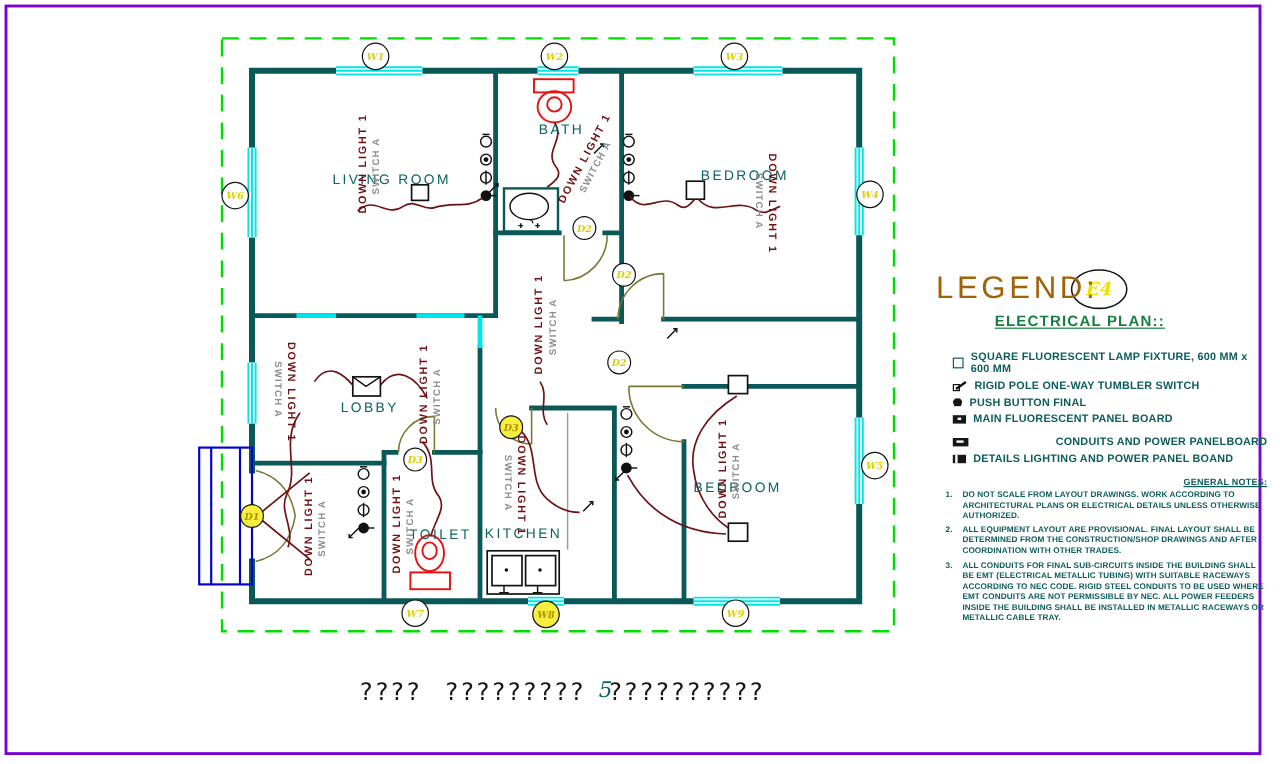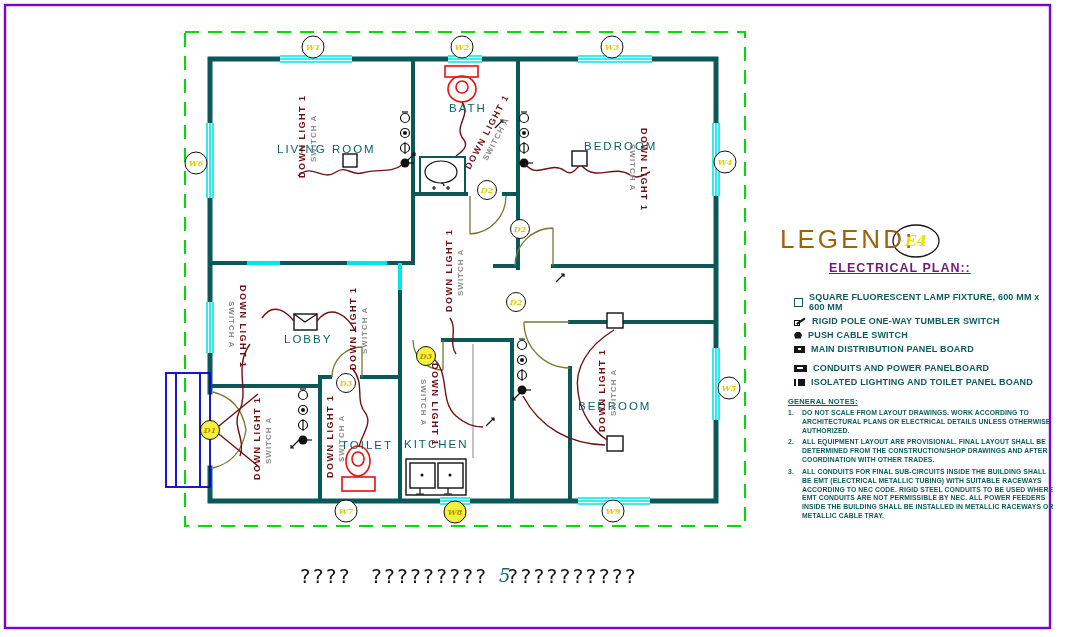--- a/index.html
+++ b/index.html
@@ -26,45 +26,45 @@
   .tagc.filled + .tagt, .tagt.dk{fill:#b09000;}
   .roomt{fill:#0c6363;font:11.5px "Liberation Sans",sans-serif;letter-spacing:2px;}
   .dl{fill:#6e0f12;font:bold 9px "Liberation Sans",sans-serif;letter-spacing:1.5px;}
   .sw{fill:#8c8c8c;font:bold 8px "Liberation Sans",sans-serif;letter-spacing:1px;}
   .e4t{fill:#f0e000;font:italic bold 15px "DejaVu Serif",serif;text-anchor:middle;}
   
   #legend{position:absolute;left:780px;top:224px;width:276px;color:#0c5c5c;}
   #legend .title-row{display:flex;align-items:flex-start;}
   #legend h1{margin:0;font:400 26px "Liberation Sans",sans-serif;letter-spacing:3px;color:#a16207;}
   #legend h2{margin:6px 0 8px 16px;font:bold 12.5px "Liberation Sans",sans-serif;letter-spacing:1px;
-             text-decoration:underline;color:#701a75;display:inline-block;padding-left:33px;}
+             text-decoration:underline;color:#15803d;display:inline-block;padding-left:33px;}
   .li-row{display:flex;align-items:center;margin:0 0 4px 14px;font:bold 9px "Liberation Sans",sans-serif;
           letter-spacing:.2px;color:#0c5c5c;}
   .li-row .ic{flex:0 0 auto;margin-right:6px;position:relative;}
-  .gap-before{margin-top:9px;}
+  .gap-before{margin-top:9px;justify-content:space-between;}
   
   .ic-compact{width:22px;height:8px;margin-right:-4px;}
   .ic-compact .b1{position:absolute;left:0;top:0;width:15px;height:4px;background:#161616;}
   .ic-compact .b2{position:absolute;left:4px;top:3px;width:17px;height:5px;background:#7a1114;}
   .ic-square{width:7px;height:7px;border:1.4px solid #0c5c5c;background:#fff;}
   .ic-switch{width:12px;height:10px;}
   .ic-switch .dot{position:absolute;left:0;bottom:0;width:4px;height:4px;border:1.2px solid #111;}
   .ic-switch .ln{position:absolute;left:3px;bottom:2px;width:10px;height:1.5px;background:#111;
                  transform:rotate(-35deg);transform-origin:left bottom;}
   .ic-push{width:8px;height:7px;background:#161616;clip-path:polygon(15% 100%,0 45%,30% 0,70% 0,100% 45%,85% 100%);}
   .ic-panel{width:11px;height:7px;background:#161616;position:relative;}
   .ic-panel .w{position:absolute;left:4px;top:2.5px;width:3px;height:2px;background:#fff;}
   .ic-panel2{width:13px;height:7px;background:#161616;position:relative;}
   .ic-panel2 .w{position:absolute;left:3px;top:2.5px;width:6px;height:2px;background:#fff;}
   .ic-panel3{width:11px;height:7px;background:#161616;position:relative;}
   .ic-panel3 .w{position:absolute;left:2px;top:0;width:1.5px;height:7px;background:#fff;}
   
   #notes{margin:10px 0 0 8px;}
   #notes h3{margin:0 0 3px 0;font:bold 7.5px "Liberation Sans",sans-serif;text-decoration:underline;
-            color:#0c5c5c;letter-spacing:.2px;}
+            color:#0c5c5c;letter-spacing:.2px;text-align:right;}
   .note{display:flex;margin:0 0 3px 0;font:bold 6.8px "Liberation Sans",sans-serif;line-height:1.3;
         color:#0c5c5c;letter-spacing:.1px;}
   .note .n{flex:0 0 14px;}
   .note .t{flex:1;}
   
   #caption{position:absolute;left:299px;top:564px;font:20px "DejaVu Sans Mono",monospace;
            color:#161616;letter-spacing:1px;word-spacing:6px;z-index:2;}
   #caption-overlay{position:absolute;left:499px;top:565px;font:italic 18px "DejaVu Serif",serif;
            color:#0c6363;z-index:1;}
 </style>
@@ -380,39 +380,39 @@
   </div>
   <div class="li-row">
     <span class="ic ic-switch">
           <span class="dot"></span>
           <span class="ln"></span>
         </span>
     <span>RIGID POLE ONE-WAY TUMBLER SWITCH</span>
   </div>
   <div class="li-row">
     <span class="ic ic-push"></span>
-    <span>PUSH CABLE SWITCH</span>
+    <span>PUSH BUTTON FINAL</span>
   </div>
   <div class="li-row">
     <span class="ic ic-panel">
           <span class="w"></span>
         </span>
-    <span>MAIN DISTRIBUTION PANEL BOARD</span>
+    <span>MAIN FLUORESCENT PANEL BOARD</span>
   </div>
   <div class="li-row gap-before">
     <span class="ic ic-panel2">
           <span class="w"></span>
         </span>
     <span>CONDUITS AND POWER PANELBOARD</span>
   </div>
   <div class="li-row">
     <span class="ic ic-panel3">
           <span class="w"></span>
         </span>
-    <span>ISOLATED LIGHTING AND TOILET PANEL BOAND</span>
+    <span>DETAILS LIGHTING AND POWER PANEL BOAND</span>
   </div>
 
   <div id="notes">
     <h3>GENERAL NOTES:</h3>
     <div class="note">
       <span class="n">1.</span>
       <span class="t">DO NOT SCALE FROM LAYOUT DRAWINGS. WORK ACCORDING TO ARCHITECTURAL PLANS OR ELECTRICAL DETAILS UNLESS OTHERWISE AUTHORIZED.</span>
     </div>
     <div class="note">
       <span class="n">2.</span>

